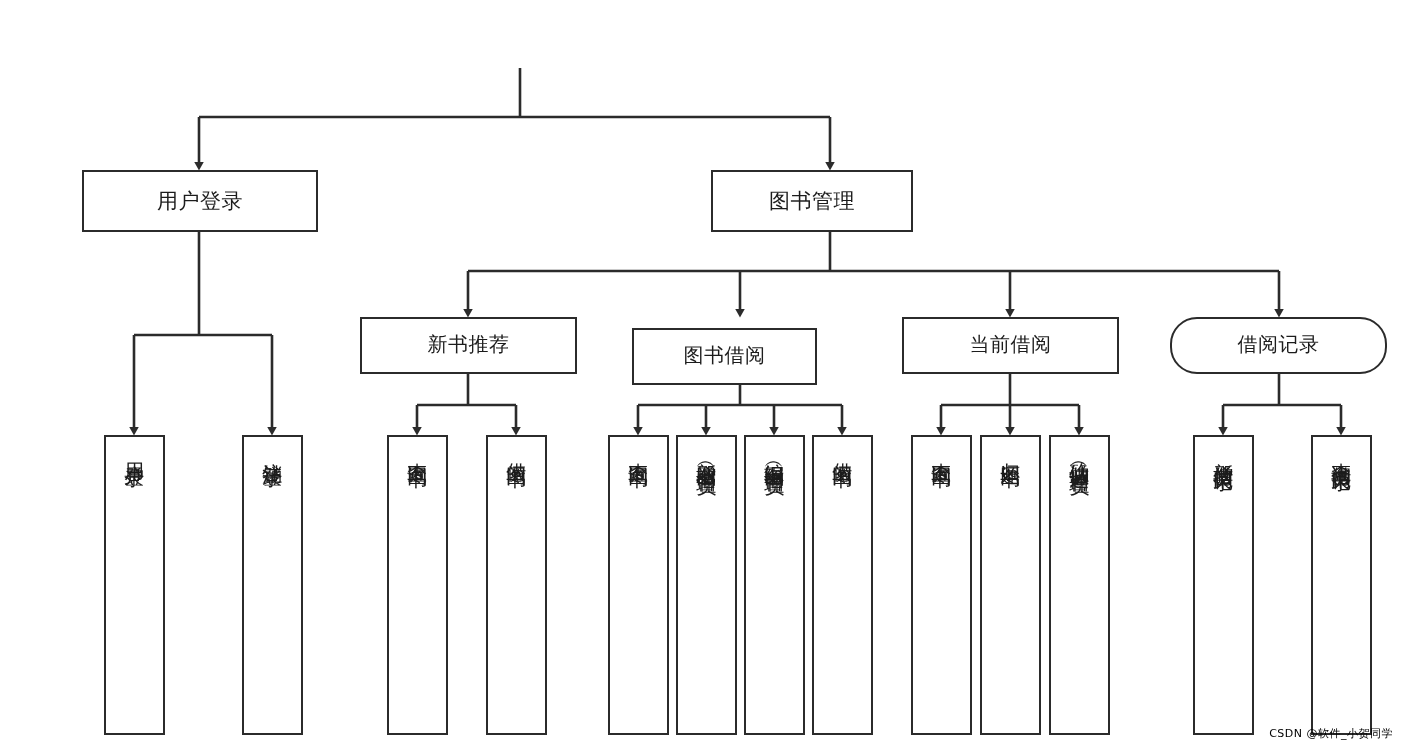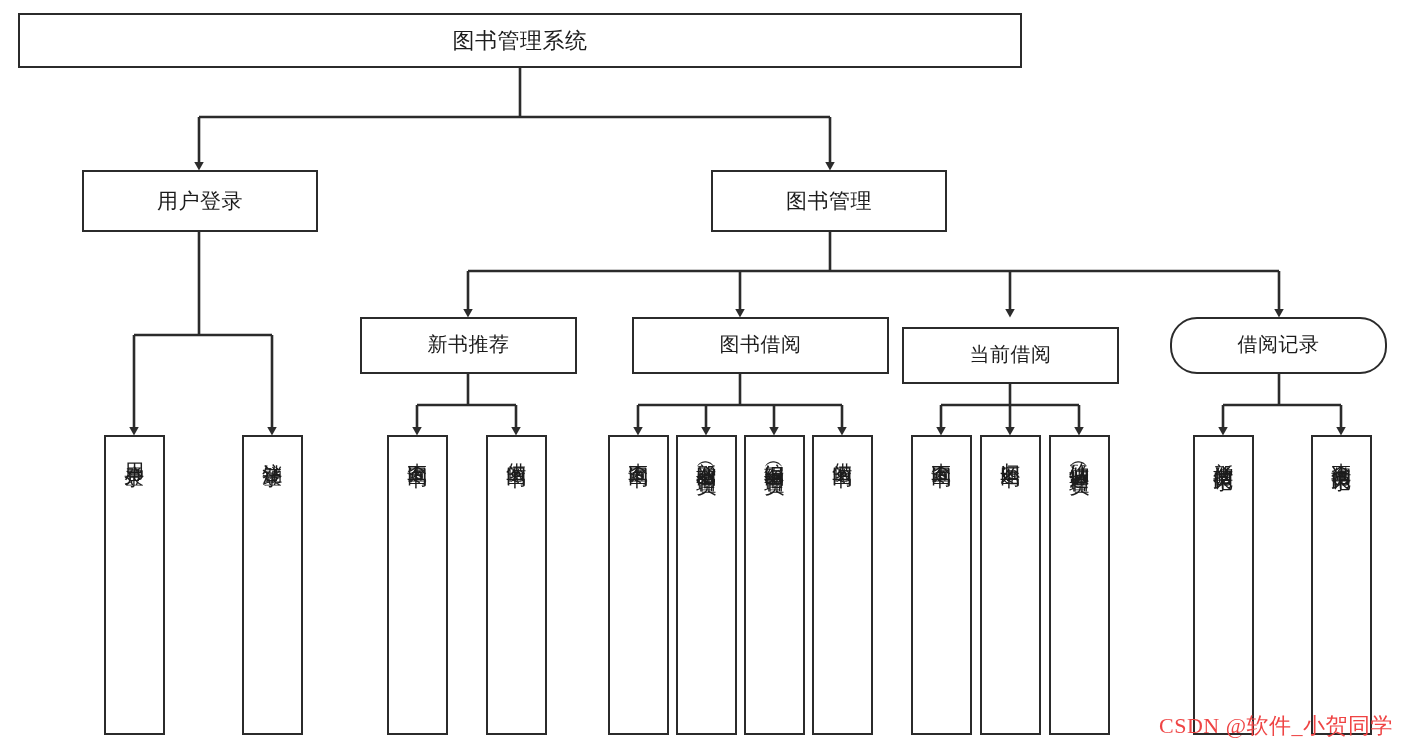--- a/index.html
+++ b/index.html
@@ -61,26 +61,25 @@
     line-height: 1.12;
     letter-spacing: 2px;
     white-space: nowrap;
     height: auto;
     max-height: 278px;
   }
   .watermark {
     position: absolute;
     right: 12px;
     bottom: 6px;
-    font-size: 22px;
-    color: #ef4444;
+    font-size: 11px;
+    color: #000000;
     letter-spacing: 0.5px;
     white-space: nowrap;
     user-select: none;
-    font-family: Liberation Serif, serif;
   }
 </style>
 </head>
 <body>
 
 <div id="canvas">
 
   <svg id="edges" viewBox="0 0 1405 747" xmlns="http://www.w3.org/2000/svg">
     <defs>
       <marker id="arrow" markerWidth="9" markerHeight="10" refX="1.5" refY="5" orient="auto" markerUnits="userSpaceOnUse">
@@ -127,38 +126,35 @@
       <path d="M1010,405 L1010,428" marker-end="url(#arrow)"></path>
       <path d="M1079,405 L1079,428" marker-end="url(#arrow)"></path>
 
       <path d="M1279,374 L1279,405"></path>
       <path d="M1223,405 L1341,405"></path>
       <path d="M1223,405 L1223,428" marker-end="url(#arrow)"></path>
       <path d="M1341,405 L1341,428" marker-end="url(#arrow)"></path>
     </g>
   </svg>
 
-  <div class="node root" style="left:18px; top:13px; width:1004px; height:55px;">
-    <span class="label">图书管理系统</span>
-  </div>
 
   <div class="node level1" style="left:82px; top:170px; width:236px; height:62px;">
     <span class="label">用户登录</span>
   </div>
-  <div class="node level1" style="left:711px; top:170px; width:236px; height:62px;">
+  <div class="node level1" style="left:711px; top:170px; width:202px; height:62px;">
     <span class="label">图书管理</span>
   </div>
 
   <div class="node level2" style="left:360px; top:317px; width:217px; height:57px;">
     <span class="label">新书推荐</span>
   </div>
-  <div class="node level2" style="left:632px; top:317px; width:257px; height:57px;">
+  <div class="node level2" style="left:632px; top:328px; width:185px; height:57px;">
     <span class="label">图书借阅</span>
   </div>
-  <div class="node level2" style="left:902px; top:327px; width:217px; height:57px;">
+  <div class="node level2" style="left:902px; top:317px; width:217px; height:57px;">
     <span class="label">当前借阅</span>
   </div>
   <div class="node level2" style="left:1170px; top:317px; width:217px; height:57px;border-radius:27px;">
     <span class="label">借阅记录</span>
   </div>
 
   <div class="node leaf" style="left:104px; top:435px; width:61px; height:300px;">
     <span class="label">用户登录</span>
   </div>
   <div class="node leaf" style="left:242px; top:435px; width:61px; height:300px;">

